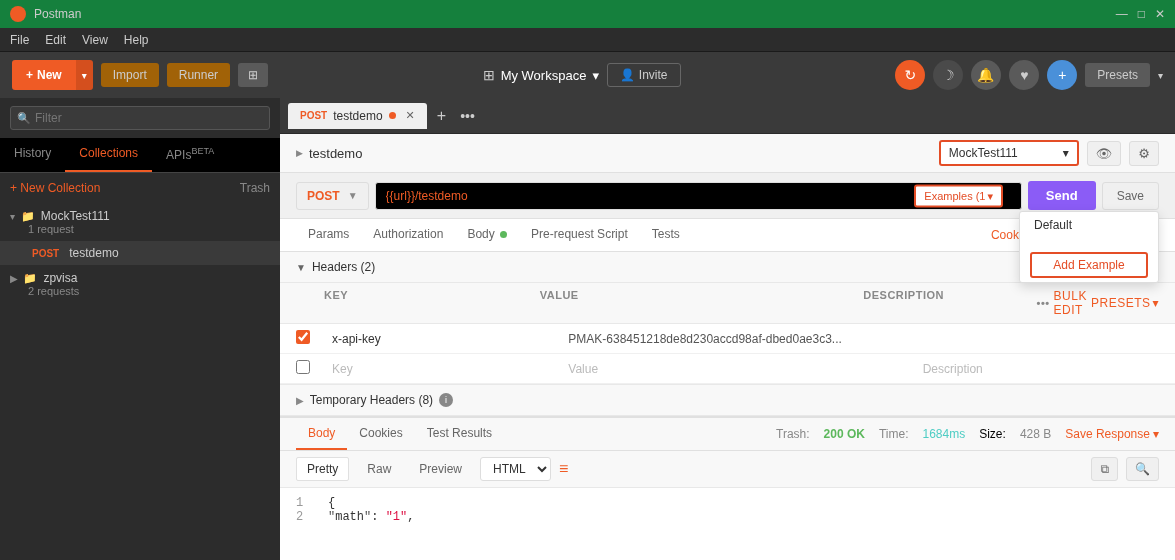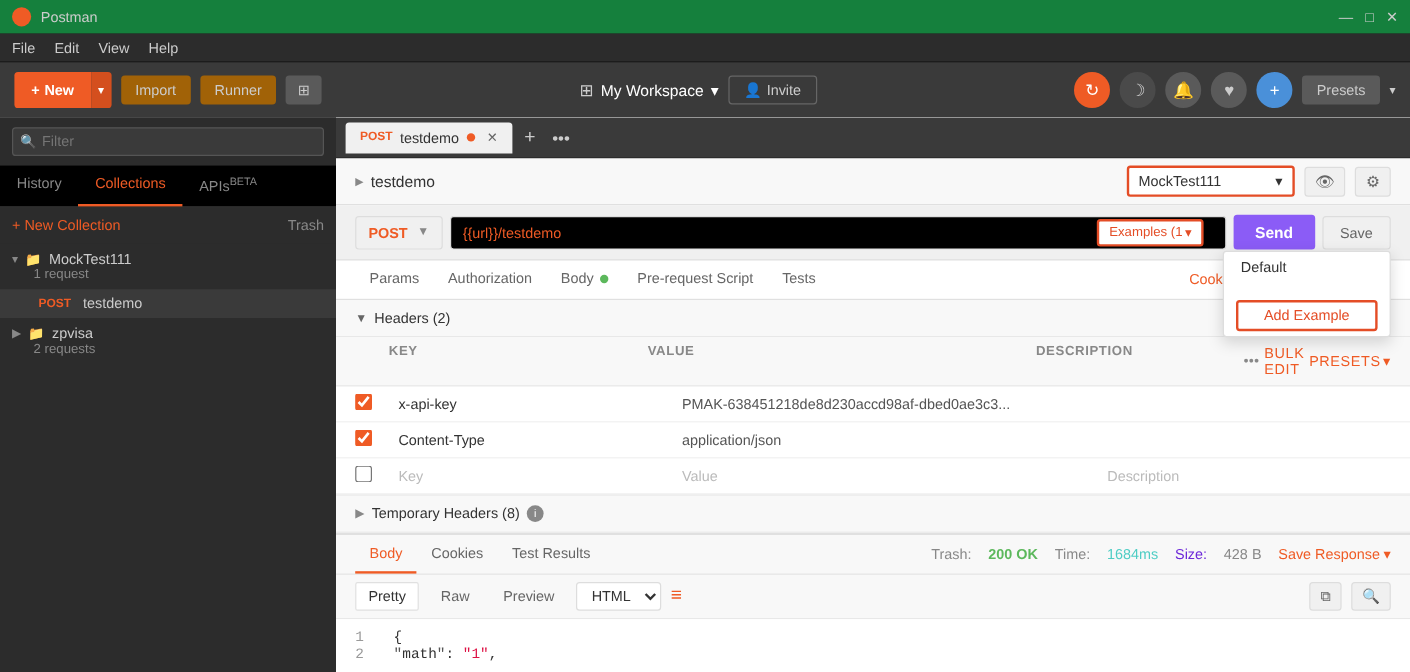--- a/index.html
+++ b/index.html
@@ -768,26 +768,20 @@
         </div>
       </div>
 
       <div class="table-row">
         <div class="col-check"><input type="checkbox" class="checkbox" checked="" style=""></div>
         <div class="key-cell col-key">x-api-key</div>
         <div class="value-cell col-value">PMAK-638451218de8d230accd98af-dbed0ae3c3...</div>
         <div class="desc-cell col-desc"></div>
       </div>
 
-      <div class="table-row">
-        <div class="col-check"><input type="checkbox" class="checkbox" checked="" style=""></div>
-        <div class="key-cell col-key">Content-Type</div>
-        <div class="value-cell col-value">application/json</div>
-        <div class="desc-cell col-desc"></div>
-      </div>
 
       <div class="table-row">
         <div class="col-check"><input type="checkbox" class="checkbox" style=""></div>
         <div class="key-cell col-key empty-row">Key</div>
         <div class="value-cell col-value empty-row">Value</div>
         <div class="desc-cell col-desc empty-row">Description</div>
       </div>
     </div>
 
     <div class="temp-headers-toggle">
@@ -801,21 +795,21 @@
         <div class="response-tabs-left">
           <div class="response-tab active">Body</div>
           <div class="response-tab">Cookies</div>
           <div class="response-tab">Test Results</div>
         </div>
         <div class="response-status">
           <span style="color:#888;">Trash:</span>
           <span class="status-ok">200 OK</span>
           <span style="color:#888;">Time:</span>
           <span class="status-time">1684ms</span>
-          <span style="color:#6d28d9;">Size:</span>
+          <span style="color:#000000;">Size:</span>
           <span class="status-size">428 B</span>
           <button class="save-response-btn">
             <span>Save Response</span>
             <span>▾</span>
           </button>
         </div>
       </div>
 
       <div class="response-body-bar">
         <div class="format-tab active">Pretty</div>

